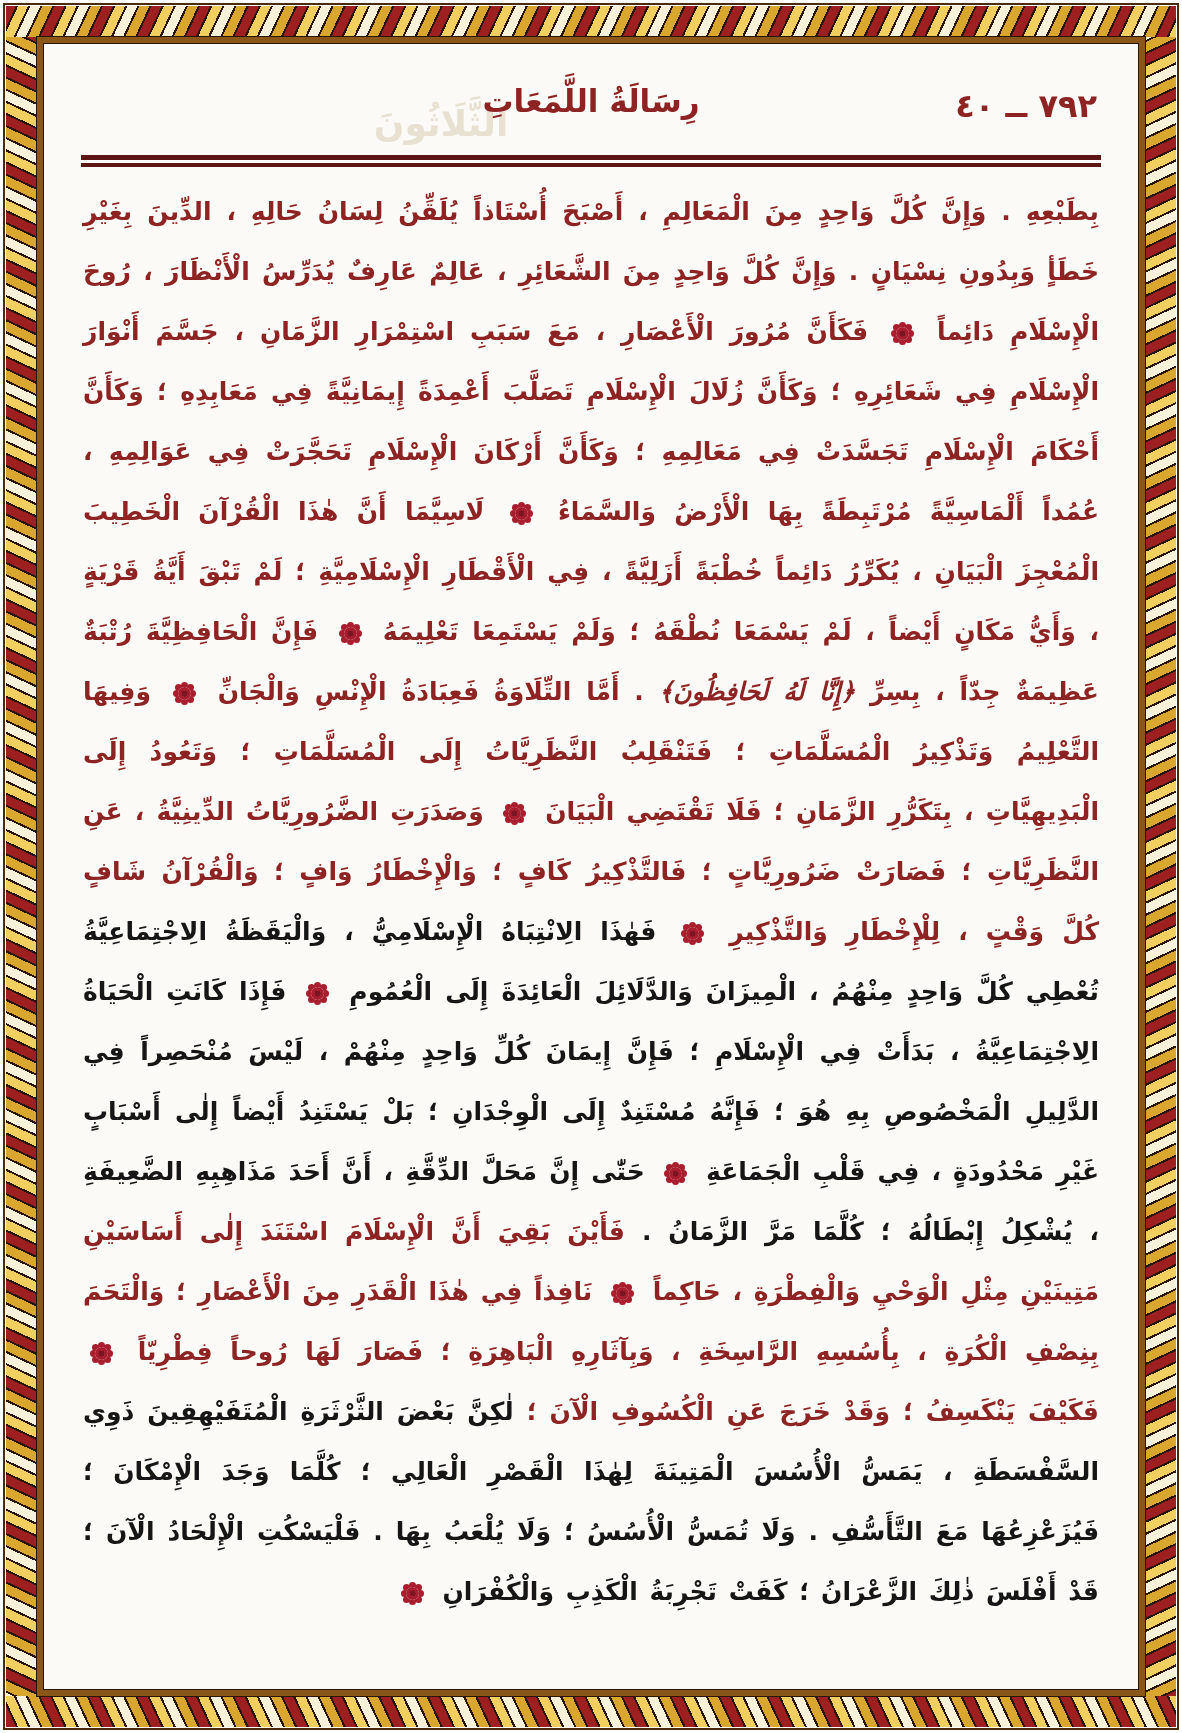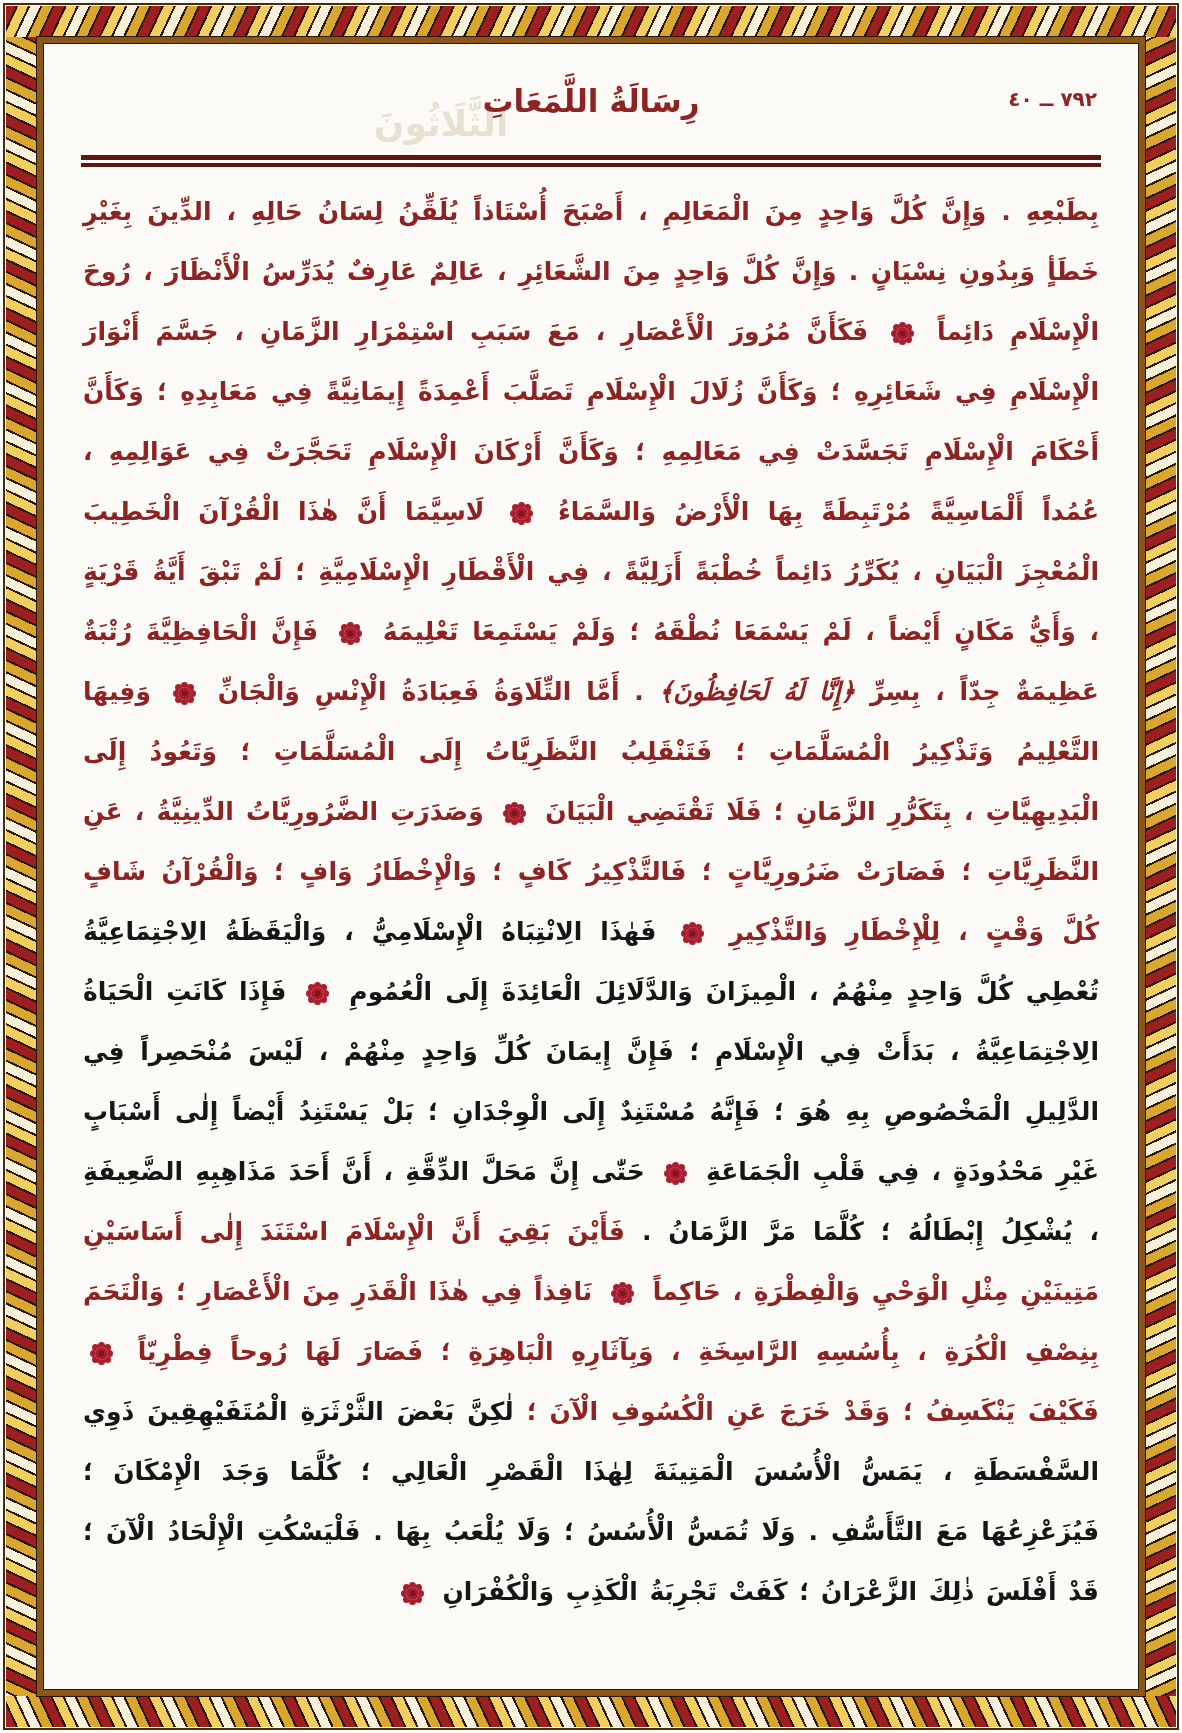--- a/index.html
+++ b/index.html
@@ -18,21 +18,21 @@
   .edge.right{right:6px;background:repeating-linear-gradient(155deg,var(--f-red) 0 9px,var(--f-outline) 9px 11px,var(--f-yellow) 11px 20px,var(--f-outline) 20px 22px,var(--f-cream) 22px 31px,var(--f-outline) 31px 33px,var(--f-gold) 33px 42px,var(--f-outline) 42px 44px);}
   .inner{
     position:absolute;inset:37px;background:#fbfaf6;
     border:6px solid var(--f-brown);
     box-shadow:inset 0 0 0 1px var(--f-outline),0 0 0 1px var(--f-outline);
   }
   
   .header{position:relative;height:76px;margin:30px 38px 0 38px;}
   .page-number{
     position:absolute;right:4px;top:14px;direction:ltr;
-    color:var(--maroon);font-size:20px;font-weight:bold;letter-spacing:2px;
+    color:var(--maroon);font-size:32px;font-weight:bold;letter-spacing:2px;
   }
   .ghost-title{
     position:absolute;left:50%;top:30px;transform:translateX(calc(-50% - 150px));
     color:#e8e1d2;font-size:36px;font-weight:bold;white-space:nowrap;
   }
   .title{
     position:absolute;left:50%;top:10px;transform:translateX(-50%);
     color:var(--maroon);font-size:31px;font-weight:bold;white-space:nowrap;text-align:right;
   }
   .double-rule{

